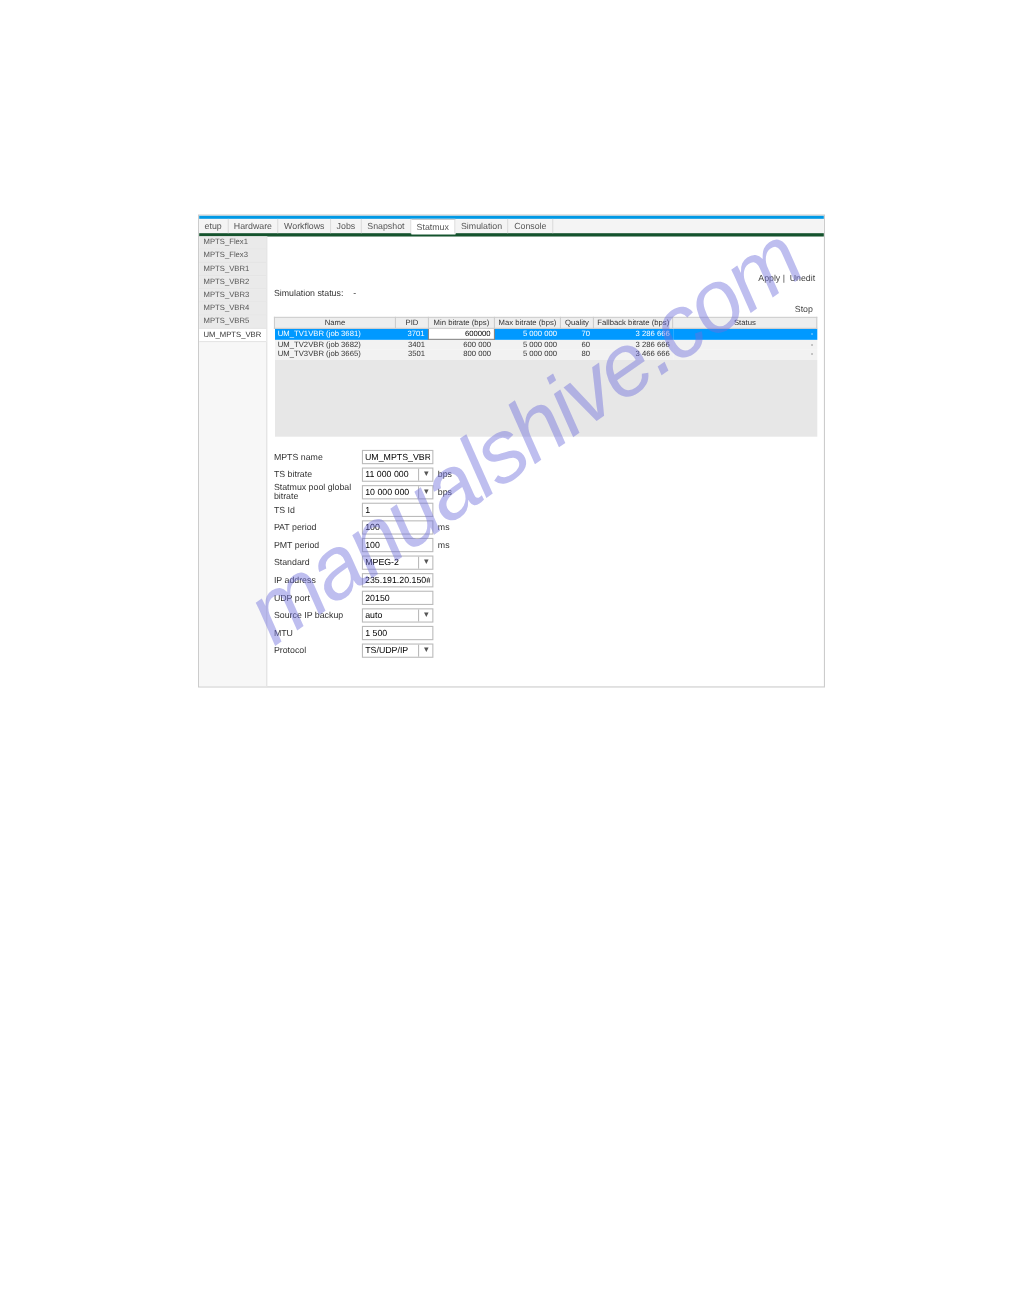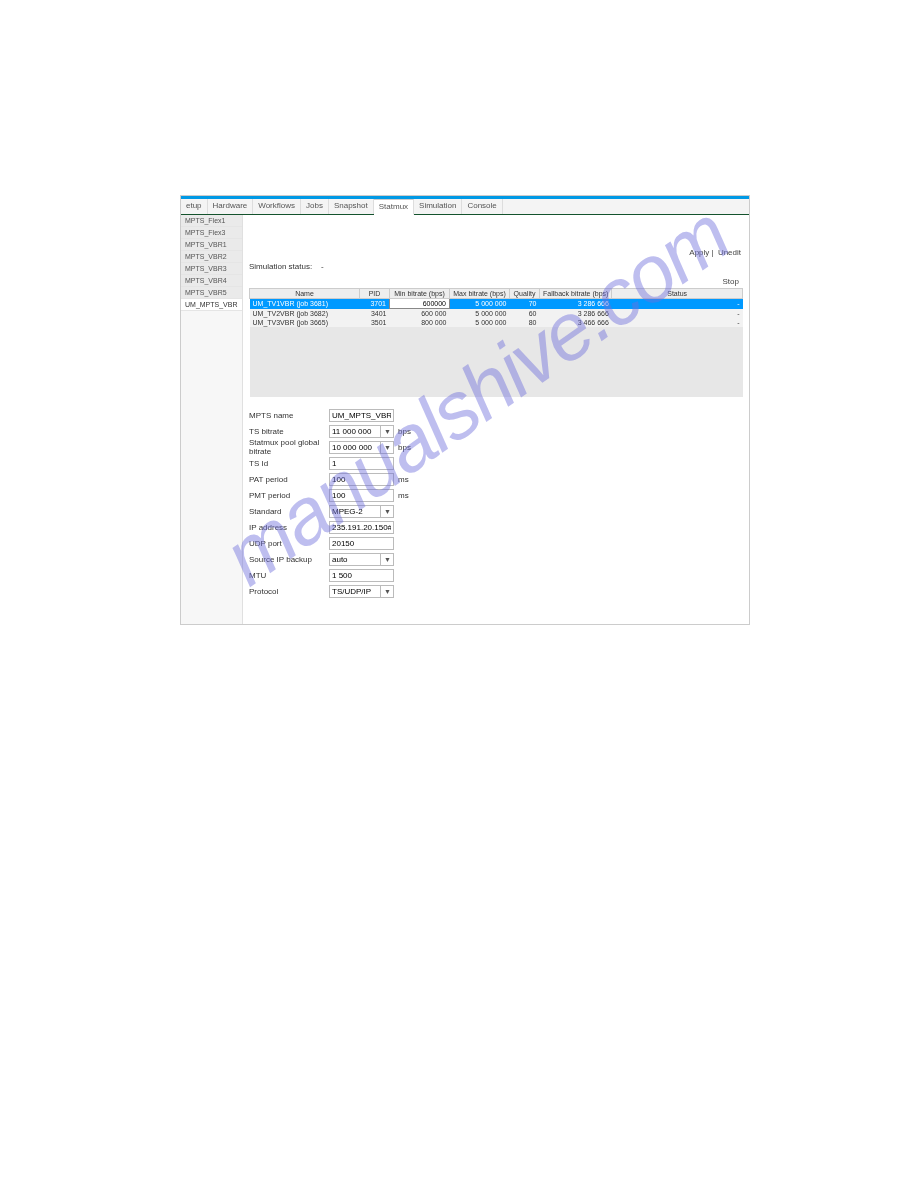--- a/index.html
+++ b/index.html
@@ -1,19 +1,19 @@
 <!DOCTYPE html>
 <html><head>
 <meta charset="utf-8">
 <style>
   * { box-sizing: border-box; margin: 0; padding: 0; }
   body { font-family: Arial, sans-serif; font-size: 10px; background: #fff; width: 918px; height: 1188px; position: relative; }
   .screenshot-frame { position: absolute; top: 195px; left: 180px; width: 570px; height: 430px; border: 1px solid #ccc; background: #fff; overflow: hidden; }
   .topbar { height: 3px; background: #0099e5; }
-  .tabs-row { display: flex; height: 16px; background: #f4f4f4; border-bottom: 1px solid #14532d; font-size: 8px; }
+  .tabs-row { display: flex; height: 16px; background: #f4f4f4; border-bottom: 3px solid #14532d; font-size: 8px; }
   .tab { padding: 2px 5px; color: #555; border-right: 1px solid #ddd; cursor: pointer; }
   .tab.active { background: #fff; border-top: 1px solid #ccc; border-bottom: 1px solid #fff; margin-bottom: -1px; font-weight: normal; }
   .content { display: flex; height: calc(100% - 19px); }
   .sidebar { width: 62px; background: #f7f7f7; border-right: 1px solid #e0e0e0; }
   .sidebar-item { font-size: 7px; padding: 2px 4px; border-bottom: 1px solid #e5e5e5; color: #555; background: #eaeaea; cursor: pointer; }
   .sidebar-item.active { background: #fff; color: #333; }
   .main { flex: 1; padding: 4px 6px; position: relative; margin-top: 29px; }
   .top-actions { position: absolute; top: 4px; right: 8px; font-size: 8px; color: #444; }
   .top-actions span { margin-left: 2px; cursor: pointer; }
   .allocator { font-size: 8px; color: #333; margin-top: 14px; }

